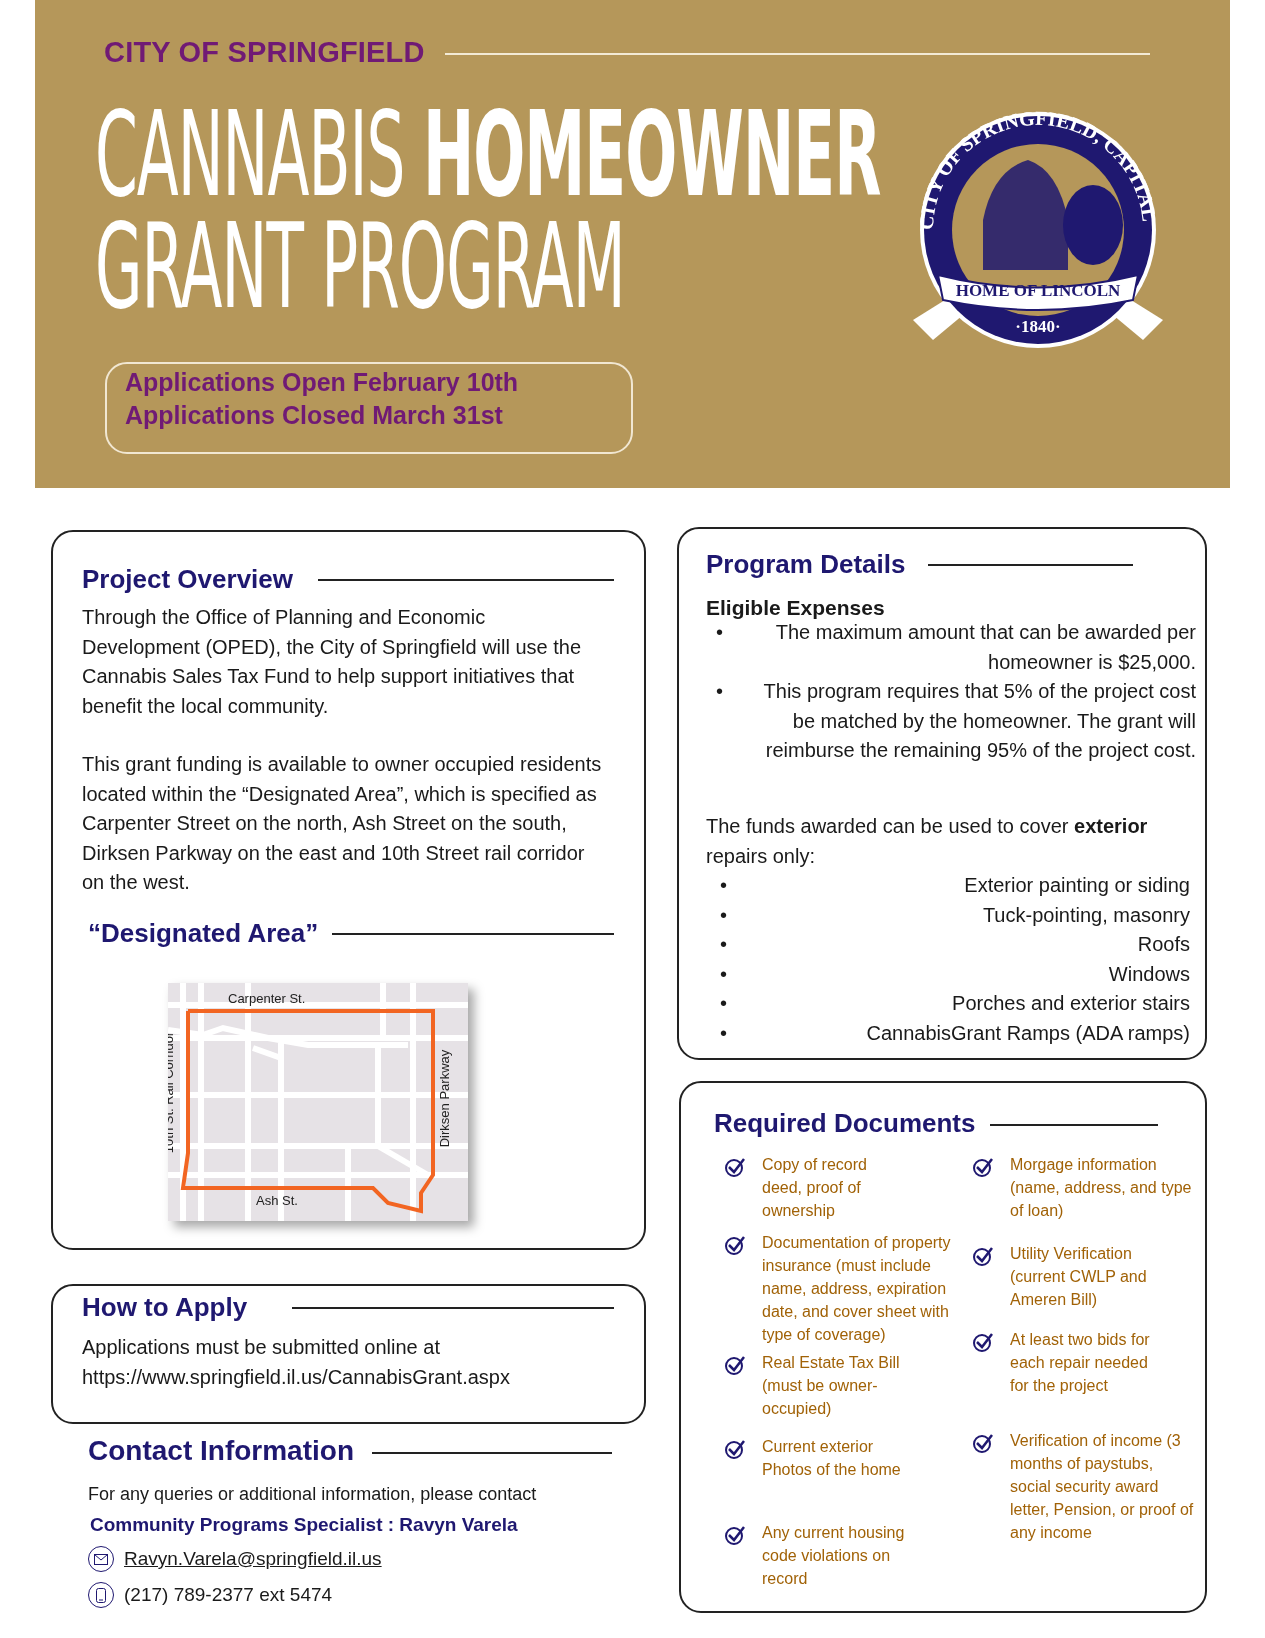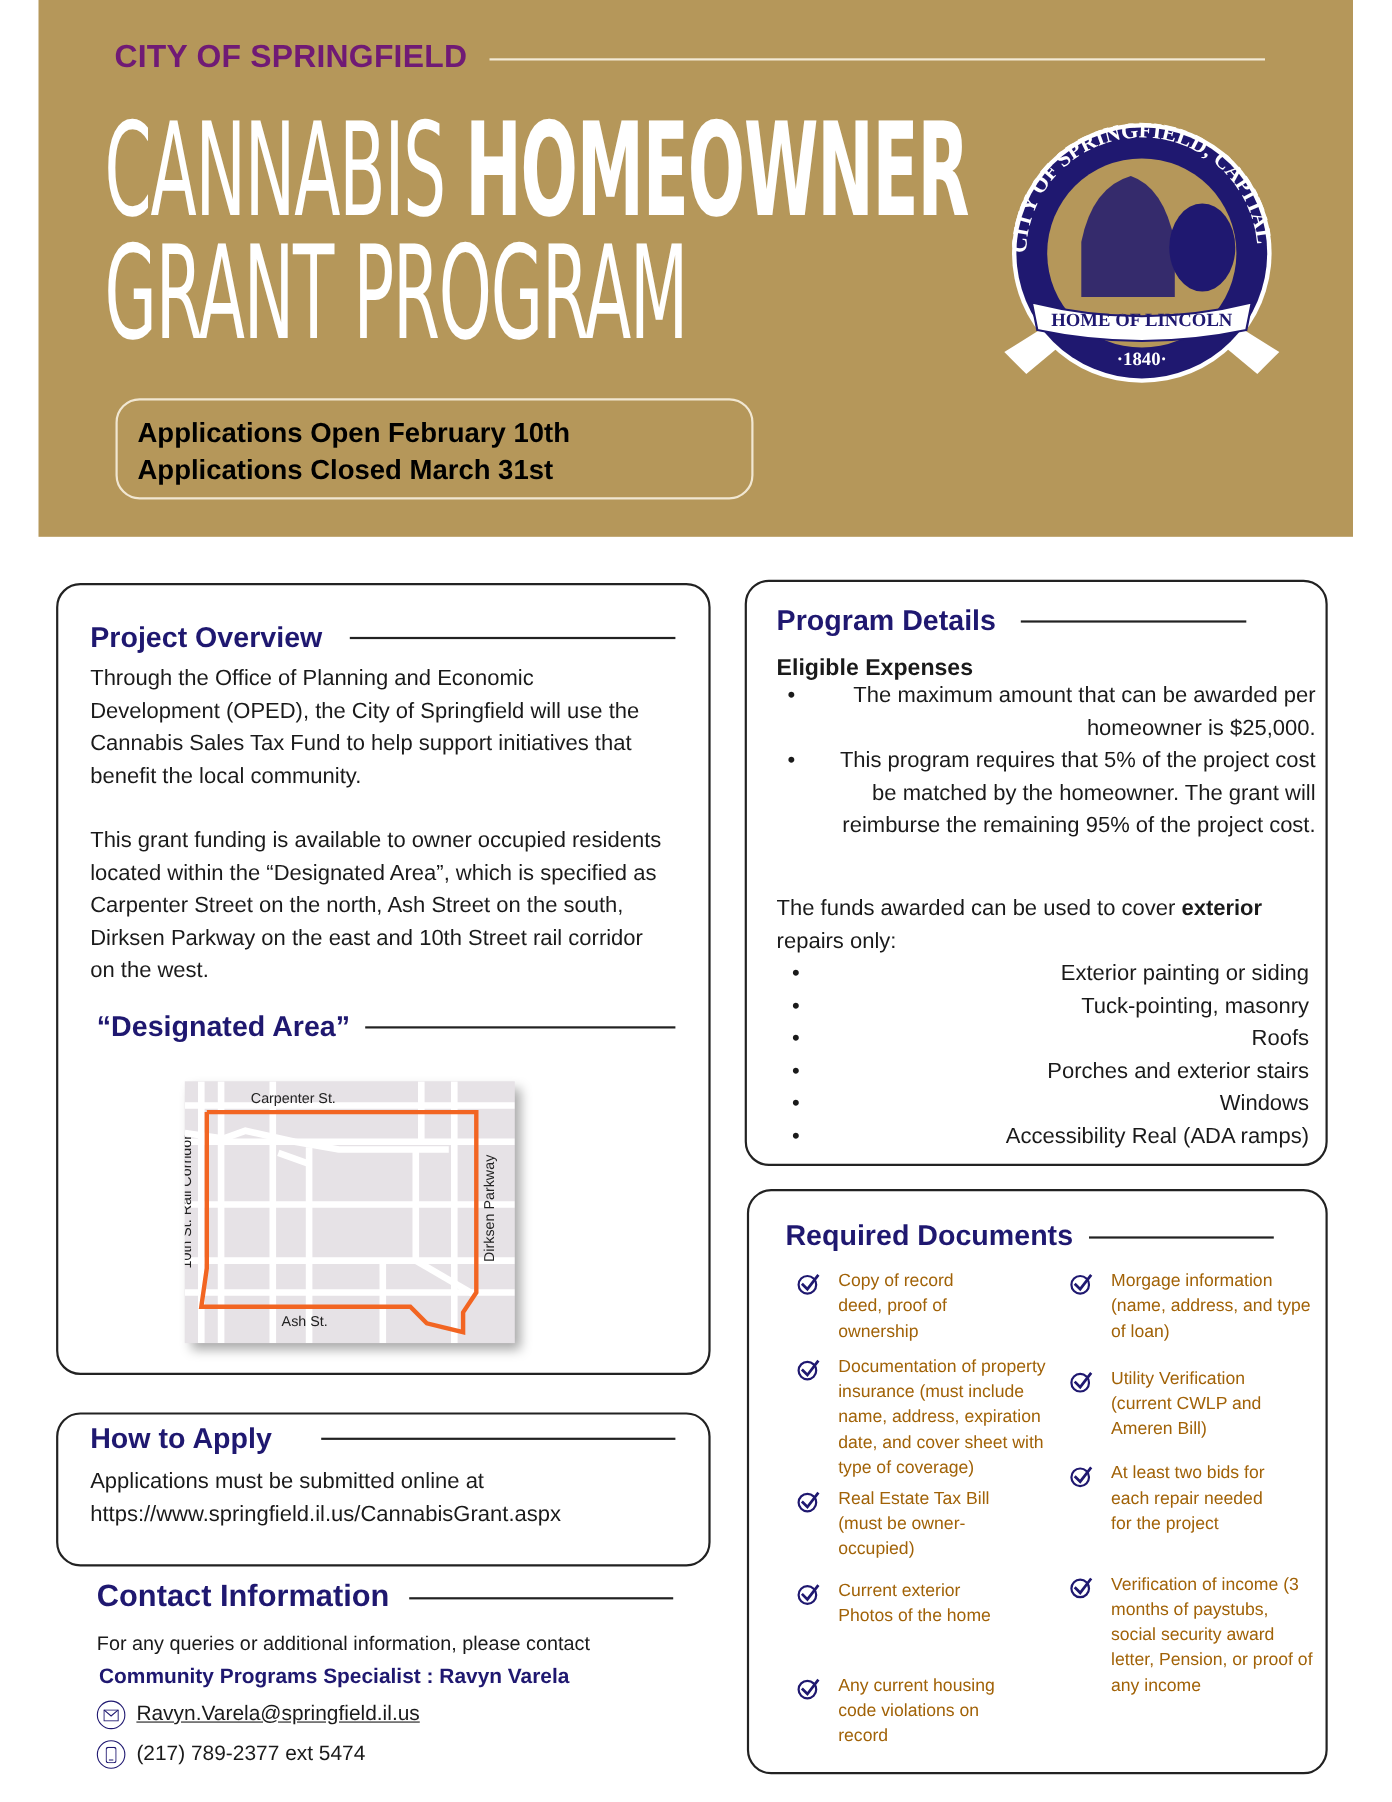--- a/index.html
+++ b/index.html
@@ -5,21 +5,21 @@
   * { box-sizing: border-box; margin: 0; padding: 0; }
   html, body { width: 1265px; height: 1638px; background: #ffffff; overflow: hidden; }
   body { font-family: "Liberation Sans", "DejaVu Sans", sans-serif; color: #1a1a1a; position: relative; }
 
   .hero { position: absolute; left: 35px; top: 0; width: 1195px; height: 488px; background: #b5975a; }
   .hero .city { position: absolute; left: 69px; top: 36px; color: #701a75; font-weight: bold; font-size: 29px; letter-spacing: 0.2px; }
   .hero .city-line { position: absolute; left: 410px; top: 53px; width: 705px; height: 2px; background: #f3ead6; }
   .hero .title { position: absolute; left: 60px; top: 98px; color: #fff; font-family: "DejaVu Sans", sans-serif; font-size: 118px; line-height: 112px; transform: scaleX(0.52); transform-origin: left top; letter-spacing: -2px; white-space: nowrap; }
   .hero .title .light { font-weight: normal; }
   .hero .title .bold { font-weight: bold; }
-  .hero .dates { position: absolute; left: 70px; top: 362px; width: 580px; height: 92px; border: 2px solid #f1e7d2; border-radius: 22px; color: #000000; font-weight: bold; font-size: 25px; line-height: 33px; padding: 14px 18px; }
+  .hero .dates { position: absolute; left: 70px; top: 362px; width: 528px; height: 92px; border: 2px solid #f1e7d2; border-radius: 22px; color: #701a75; font-weight: bold; font-size: 25px; line-height: 33px; padding: 2px 18px; }
   .seal { position: absolute; left: 893px; top: 100px; width: 290px; height: 260px; }
 
   .card { position: absolute; border: 2px solid #222; border-radius: 22px; background: #fff; }
   .heading { position: absolute; color: #1f1870; font-weight: bold; font-size: 26px; white-space: nowrap; }
   .rule { position: absolute; height: 2px; background: #222; }
   .body-text { position: absolute; font-size: 20px; line-height: 29.5px; color: #1a1a1a; }
   .para-gap { height: 29px; }
 
   .bullets { list-style: none; position: absolute; font-size: 20px; line-height: 29.5px; text-align: right; }
   .bullets li { position: relative; padding-left: 32px; }
@@ -148,23 +148,23 @@
   <li>The maximum amount that can be awarded per homeowner is $25,000.</li>
   <li>This program requires that 5% of the project cost be matched by the homeowner. The grant will reimburse the remaining 95% of the project cost.</li>
 </ul>
 <div class="body-text" style="left:706px; top:812px; width:490px;">
   <span>The funds awarded can be used to cover </span><b>exterior</b><span> repairs only:</span>
 </div>
 <ul class="bullets" style="left:710px; top:871px; width:480px;">
   <li>Exterior painting or siding</li>
   <li>Tuck-pointing, masonry</li>
   <li>Roofs</li>
+  <li>Windows</li>
   <li>Porches and exterior stairs</li>
-  <li>Windows</li>
-  <li>Accessibility Real (ADA ramps)</li>
+  <li>CannabisGrant Ramps (ADA ramps)</li>
 </ul>
 
 <div class="card" style="left:679px; top:1081px; width:528px; height:532px;"></div>
 <div class="heading" style="left:714px; top:1108px;">Required Documents</div>
 <div class="rule" style="left:990px; top:1124px; width:168px;"></div>
 
 <div class="docs-col" style="left:724px; top:1153px; width:245px; height:440px;">
   <div class="doc-item" style="top:0; width:245px;">
     <svg class="check" viewBox="0 0 22 22">
         <circle cx="10" cy="12" r="8" fill="none" stroke="#1f1870" stroke-width="2"></circle>

